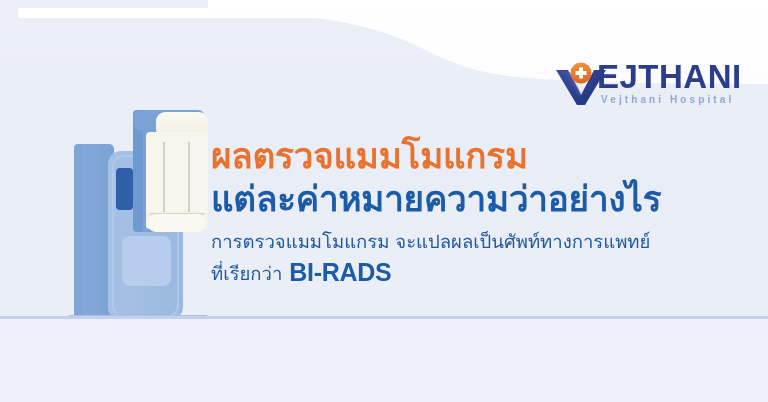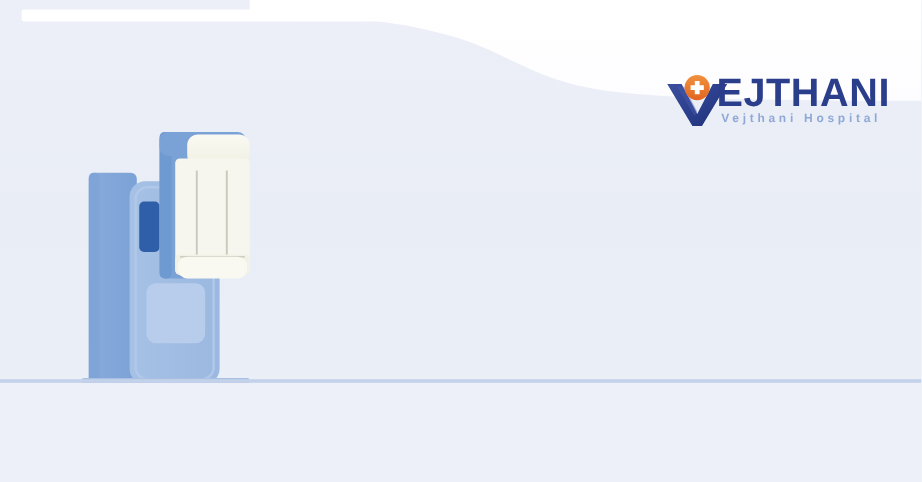--- a/index.html
+++ b/index.html
@@ -275,14 +275,22 @@
 
       <rect x="88" y="118" width="58" height="18" rx="8" fill="#faf9f1"></rect>
 
       <rect x="8" y="219" width="140" height="6" rx="2" fill="#a9c0e2"></rect>
     </svg>
   </div>
 
   <div class="floor-shade"></div>
   <div class="floor"></div>
 
+  <div class="text-block">
+    <div class="line-1">ผลตรวจแมมโมแกรม</div>
+    <div class="line-2">แต่ละค่าหมายความว่าอย่างไร</div>
+    <div class="line-3">การตรวจแมมโมแกรม จะแปลผลเป็นศัพท์ทางการแพทย์</div>
+    <div class="line-4">
+      <span>ที่เรียกว่า</span><span class="birads">BI-RADS</span>
+    </div>
+  </div>
 
 </div>
 
 </body></html>

